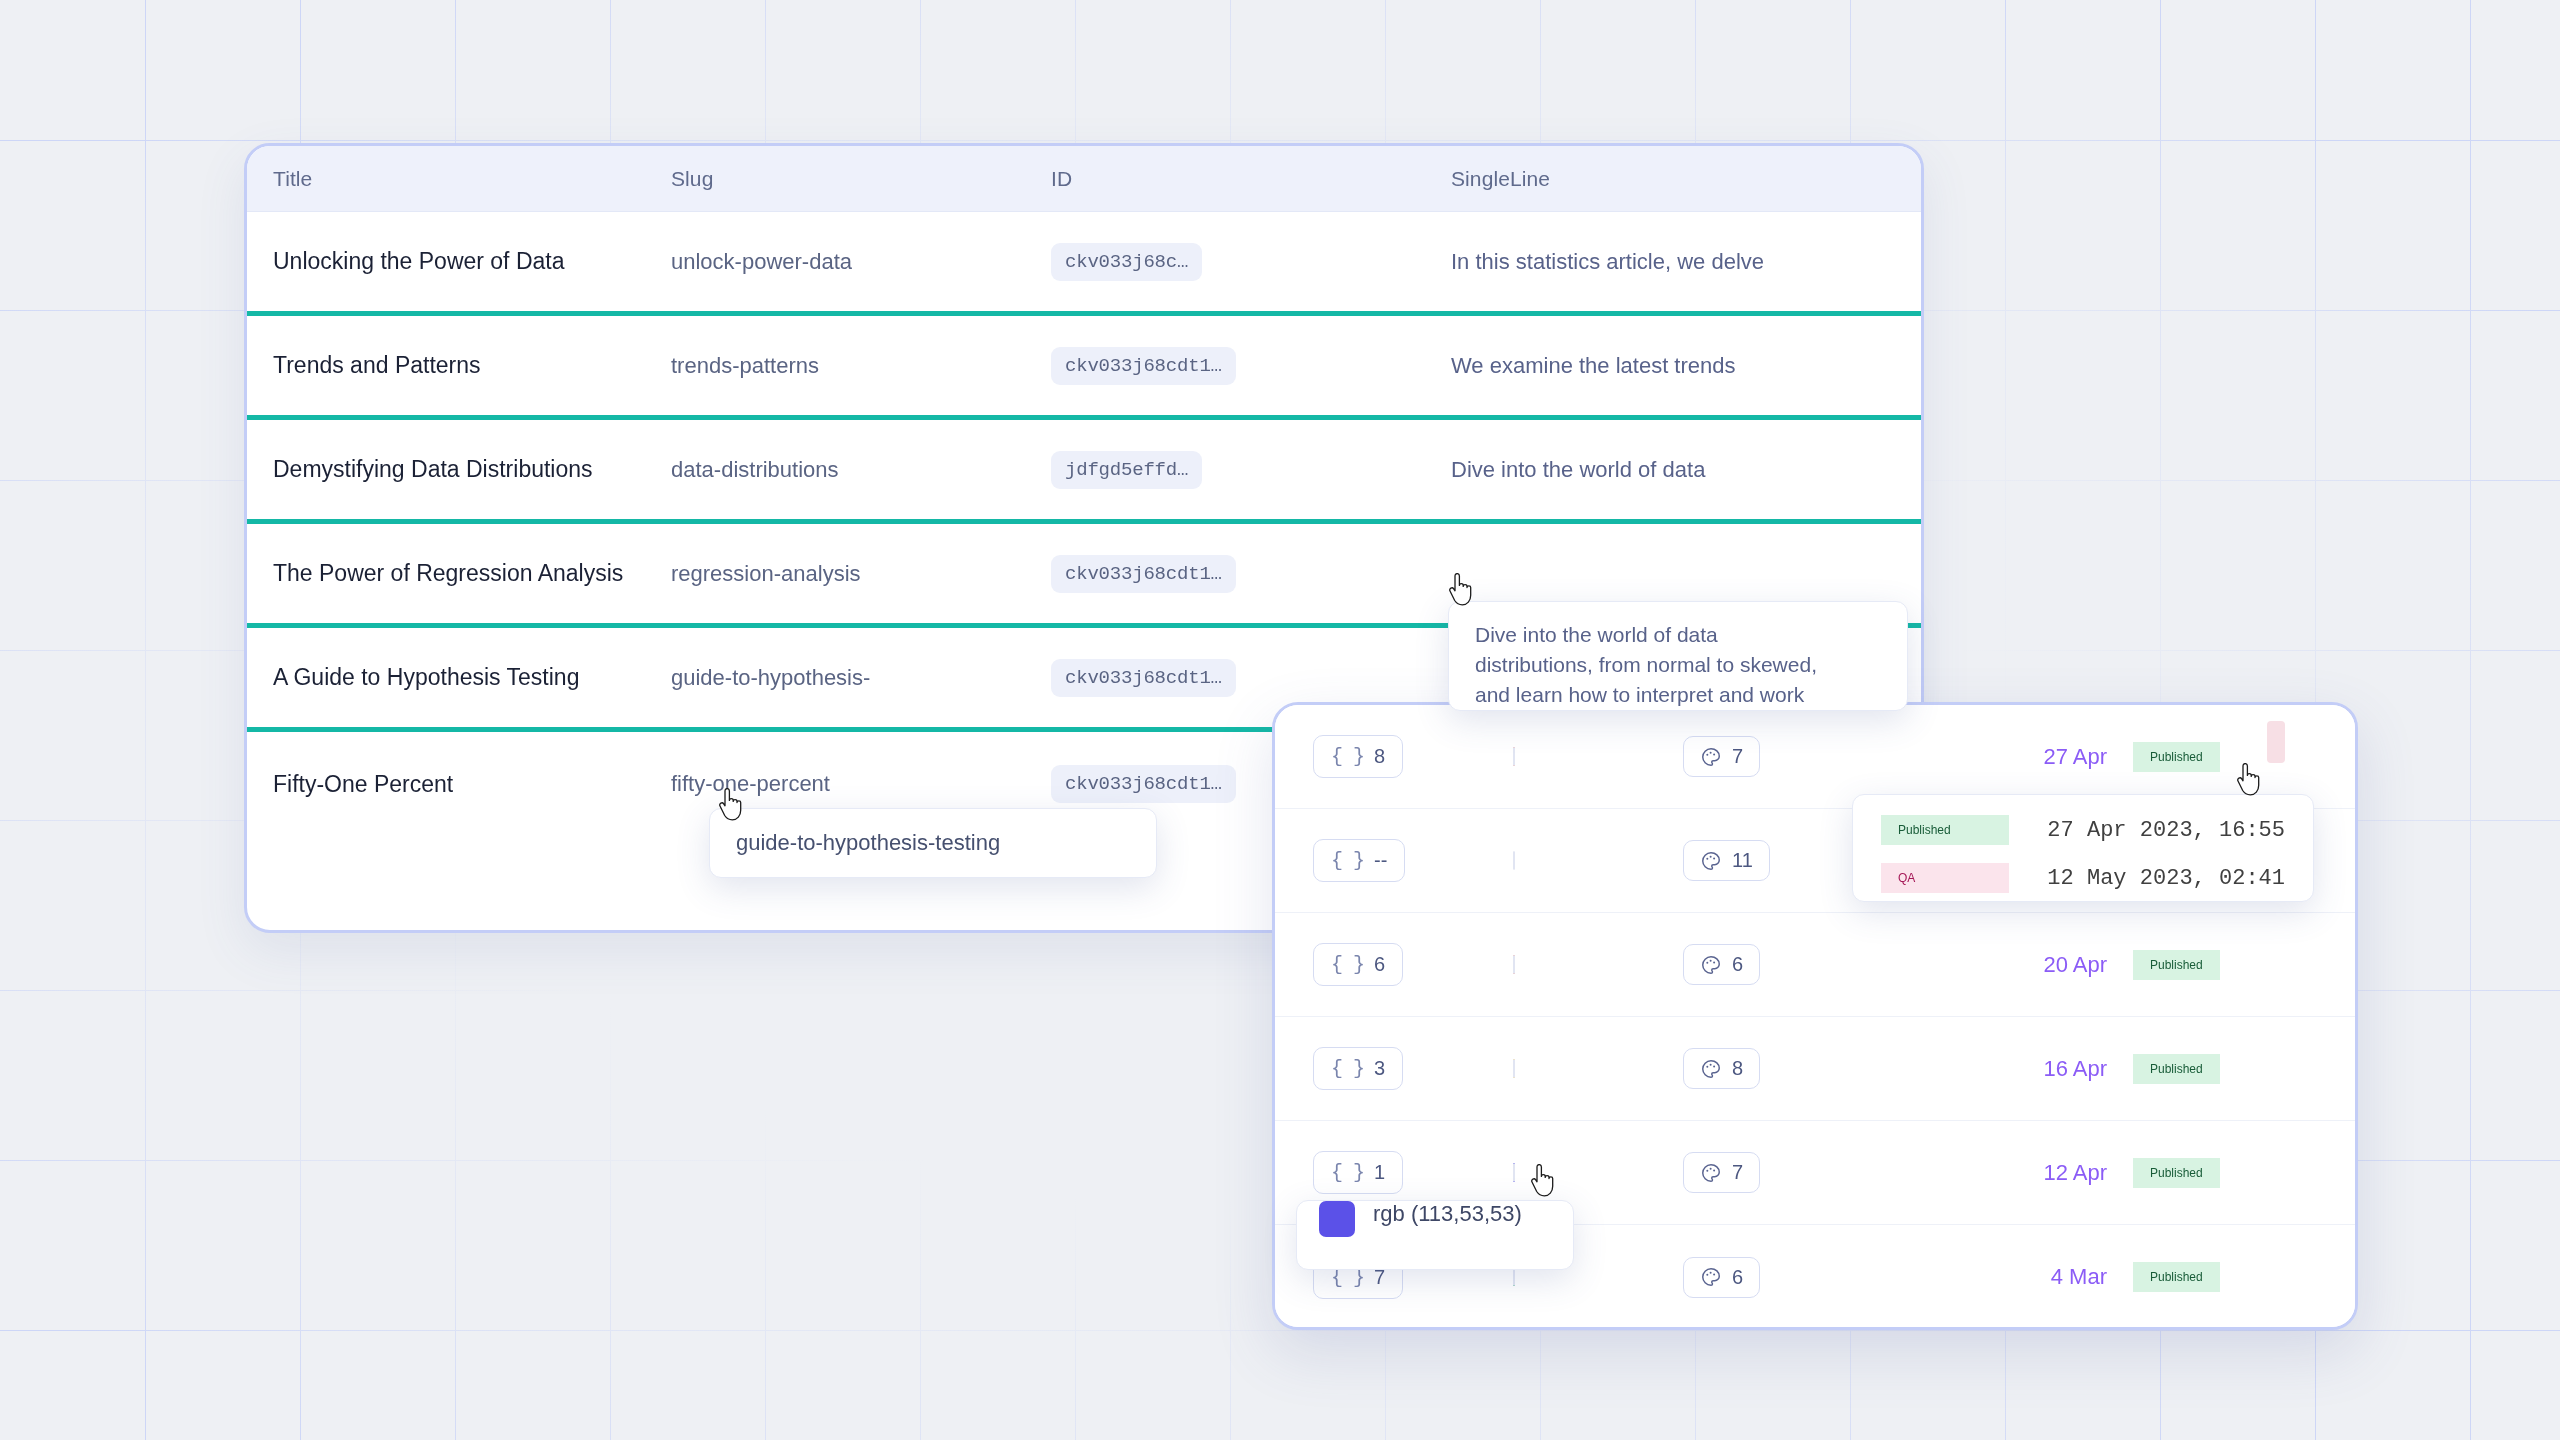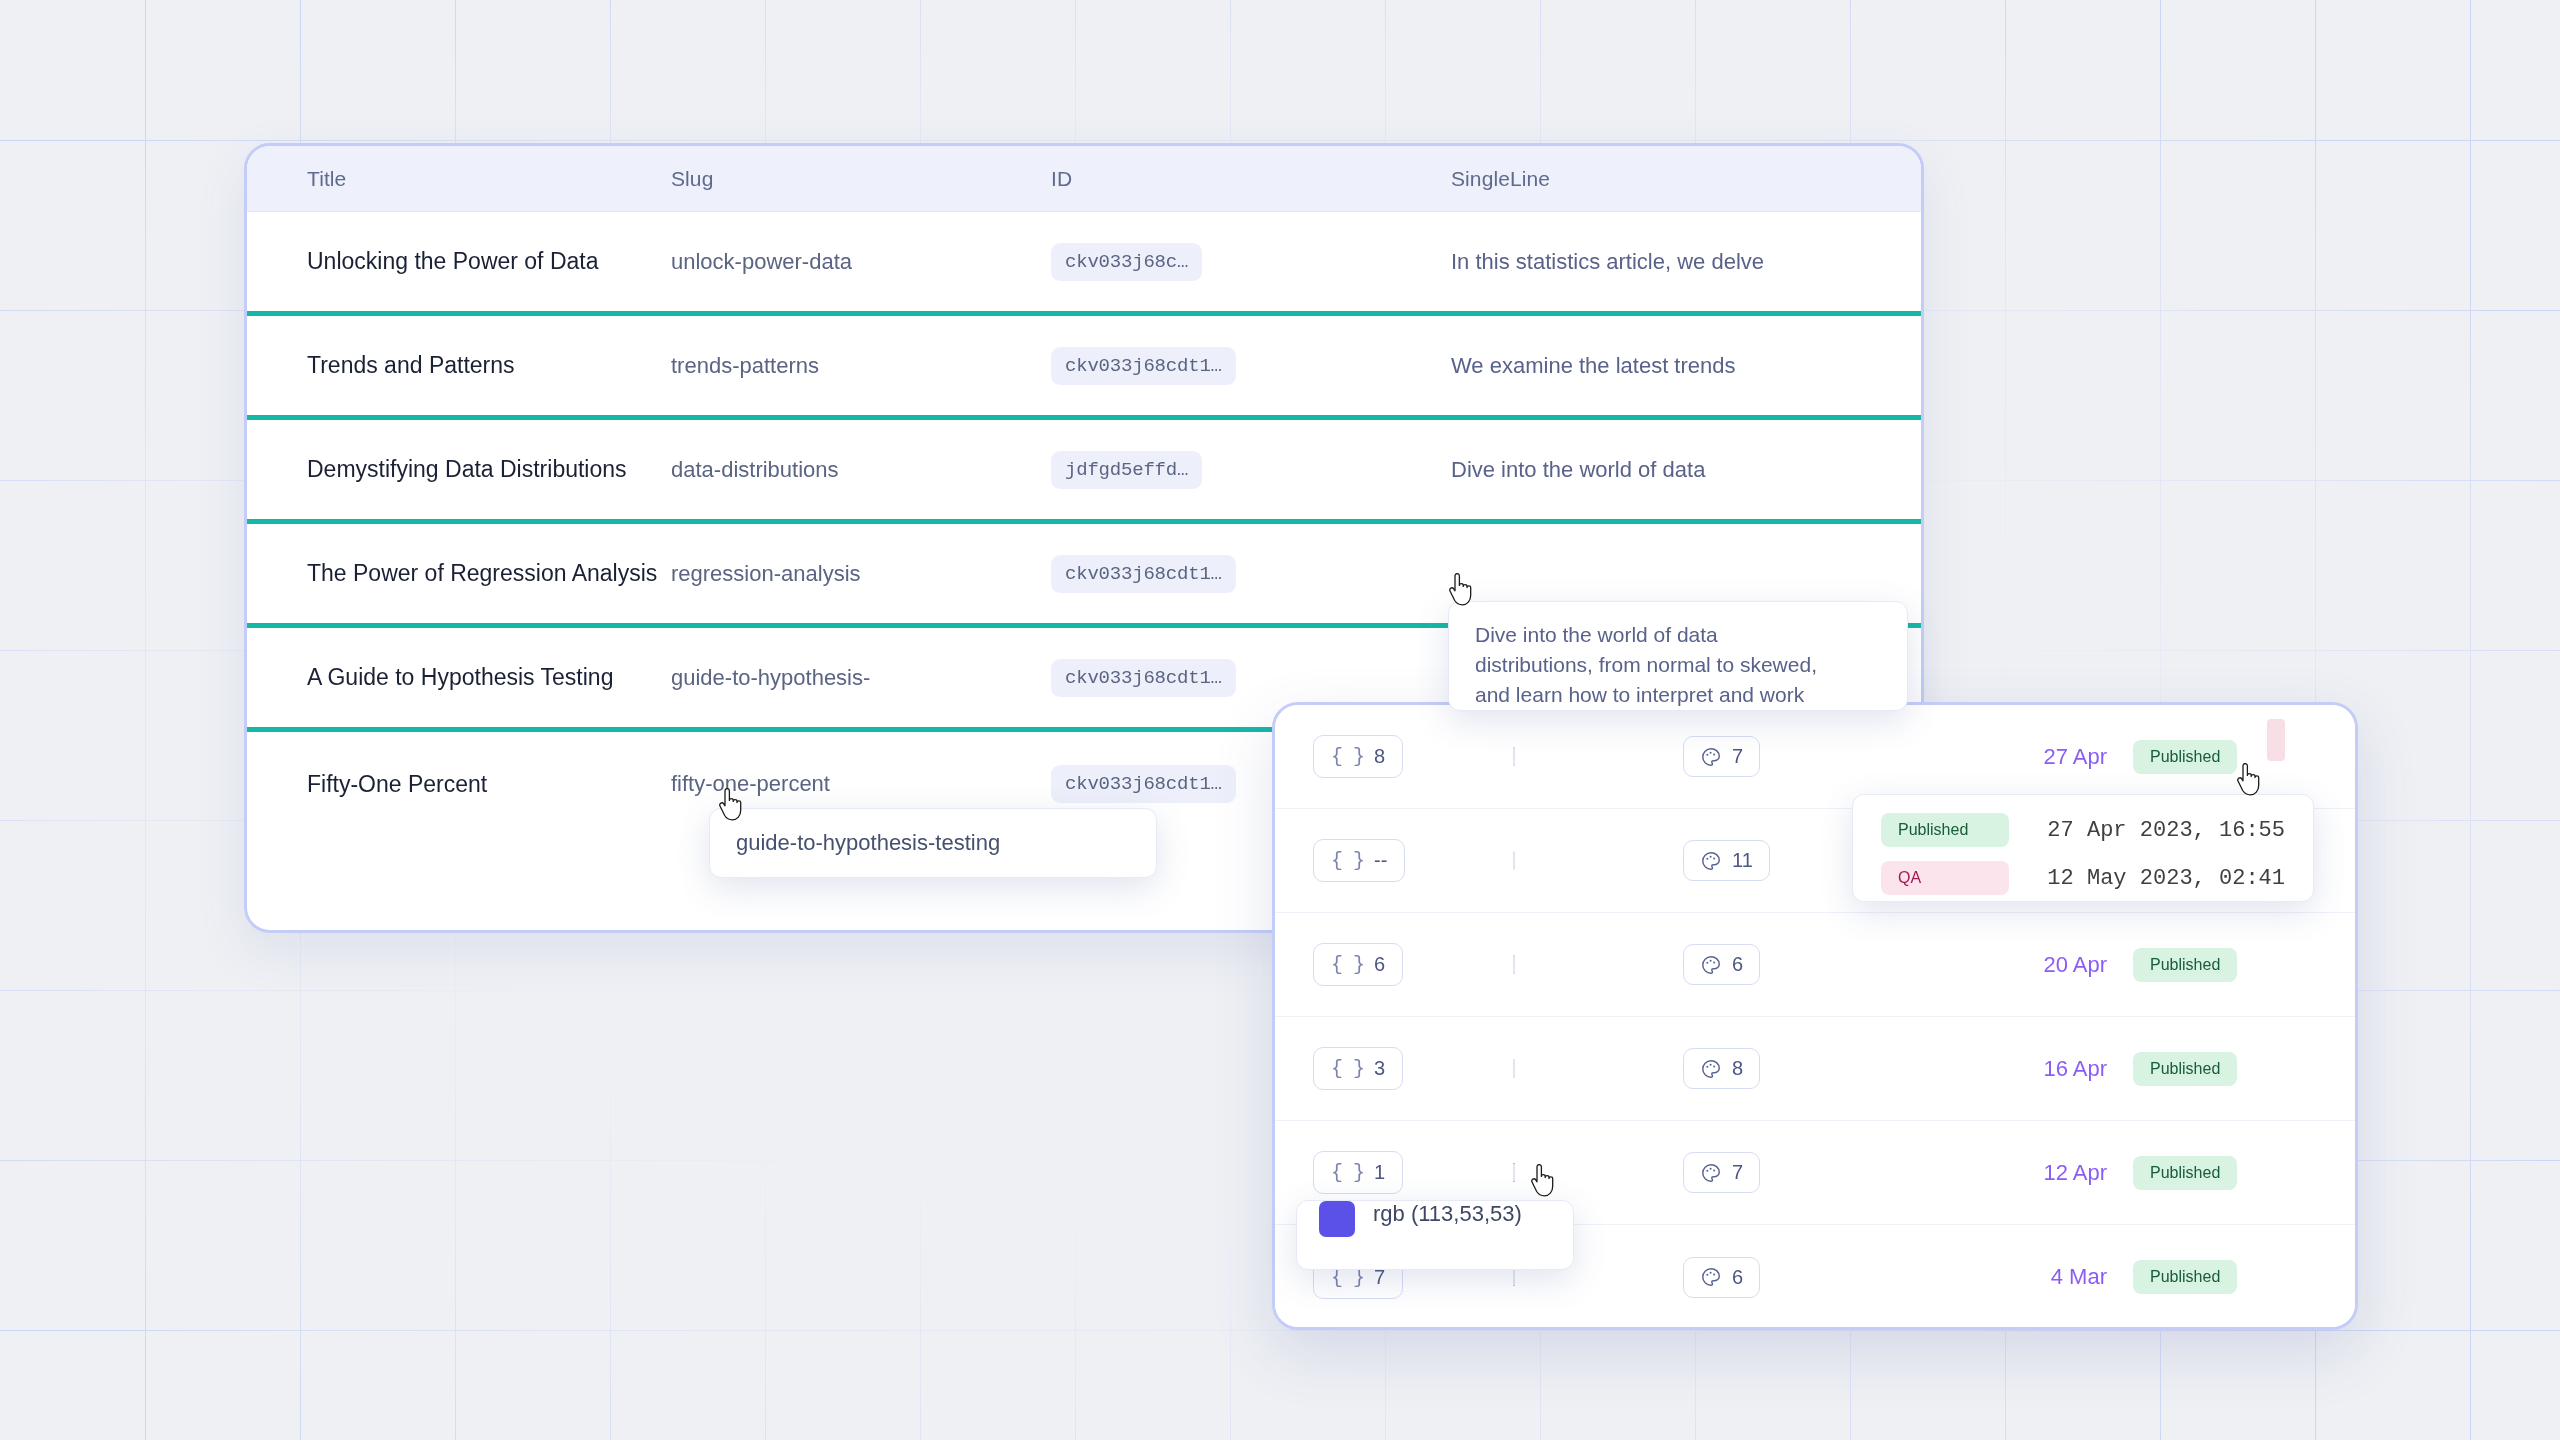--- a/index.html
+++ b/index.html
@@ -56,21 +56,21 @@
     height: 66px;
     background: #eef1fb;
     border-bottom: 1px solid #e3e8f7;
   }
   .thead .th {
     font-size: 21px;
     color: #5f6a8c;
     letter-spacing: 0.1px;
   }
 
-  .col-title  { width: 424px; padding-left: 60px; }
+  .col-title  { width: 424px; padding-left: 26px; }
   .col-slug   { width: 380px; }
   .col-id     { width: 400px; }
   .col-single { flex: 1; }
 
   .trow {
     display: flex;
     align-items: center;
     height: 104px;
     border-bottom: 5px solid #14b8a6;
     background: #fff;
@@ -152,23 +152,23 @@
     gap: 10px;
     border: 1px solid #d6dcf2;
     border-radius: 10px;
     padding: 8px 16px;
     font-size: 20px;
     color: #4d5881;
   }
   .m-date-txt { font-size: 22px; color: #8b5cf6; }
   .badge {
     display: inline-block;
-    font-size: 16px;
+    font-size: 12px;
     padding: 8px 17px;
-    border-radius: 8px;
+    border-radius: 0;
   }
   .badge-published { background: #d8f3e2; color: #185c38; }
   .badge-qa        { background: #fbe4ec; color: #a51857; }
   .badge-pink-edge {
     position: absolute;
     width: 18px; height: 42px;
     background: #f7dfe5;
     border-radius: 4px;
   }
 

